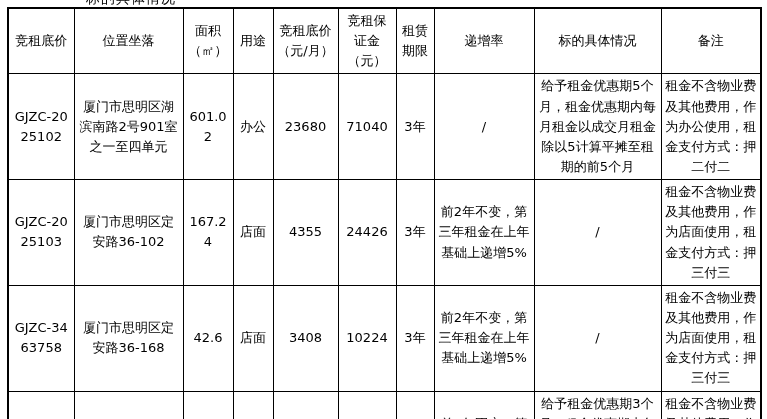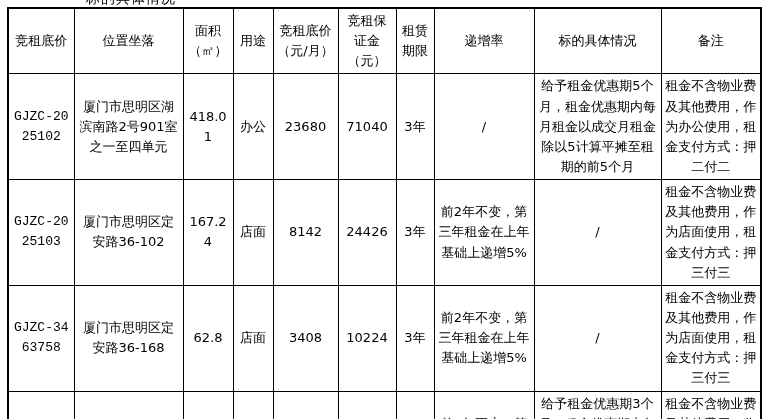--- a/index.html
+++ b/index.html
@@ -56,21 +56,21 @@
     padding: 2px 3px;
     word-break: break-all;
     overflow: hidden;
   }
   table.listing thead tr { height: 54px; }
   table.listing tbody tr.r0 { height: 95px; }
   table.listing tbody tr.r1 { height: 85px; }
   table.listing tbody tr.r2 { height: 85px; }
   table.listing tbody tr.r3 { height: 86px; }
   td.num { font-size: 12.5px; }
-  td.code { font-size: 12.5px; font-family: Liberation Mono, monospace; }
+  td.code { font-size: 12.5px; }
 </style>
 </head>
 <body>
 
 <div class="page">
 
   <div class="clip-heading">
     <span>标的具体情况</span>
   </div>
 
@@ -98,45 +98,45 @@
         <th>租赁期限</th>
         <th>递增率</th>
         <th>标的具体情况</th>
         <th>备注</th>
       </tr>
     </thead>
     <tbody>
       <tr class="r0">
         <td class="code">GJZC-2025102</td>
         <td>厦门市思明区湖滨南路2号901室之一至四单元</td>
-        <td class="num">418.01</td>
+        <td class="num">601.02</td>
         <td>办公</td>
         <td class="num">23680</td>
         <td class="num">71040</td>
         <td>3年</td>
         <td>/</td>
         <td>给予租金优惠期5个月，租金优惠期内每月租金以成交月租金除以5计算平摊至租期的前5个月</td>
         <td>租金不含物业费及其他费用，作为办公使用，租金支付方式：押二付二</td>
       </tr>
       <tr class="r1">
         <td class="code">GJZC-2025103</td>
         <td>厦门市思明区定安路36-102</td>
         <td class="num">167.24</td>
         <td>店面</td>
-        <td class="num">8142</td>
+        <td class="num">4355</td>
         <td class="num">24426</td>
         <td>3年</td>
         <td>前2年不变，第三年租金在上年基础上递增5%</td>
         <td>/</td>
         <td>租金不含物业费及其他费用，作为店面使用，租金支付方式：押三付三</td>
       </tr>
       <tr class="r2">
         <td class="code">GJZC-3463758</td>
         <td>厦门市思明区定安路36-168</td>
-        <td class="num">62.8</td>
+        <td class="num">42.6</td>
         <td>店面</td>
         <td class="num">3408</td>
         <td class="num">10224</td>
         <td>3年</td>
         <td>前2年不变，第三年租金在上年基础上递增5%</td>
         <td>/</td>
         <td>租金不含物业费及其他费用，作为店面使用，租金支付方式：押三付三</td>
       </tr>
       <tr class="r3">
         <td class="code">GJZC-2025105</td>

